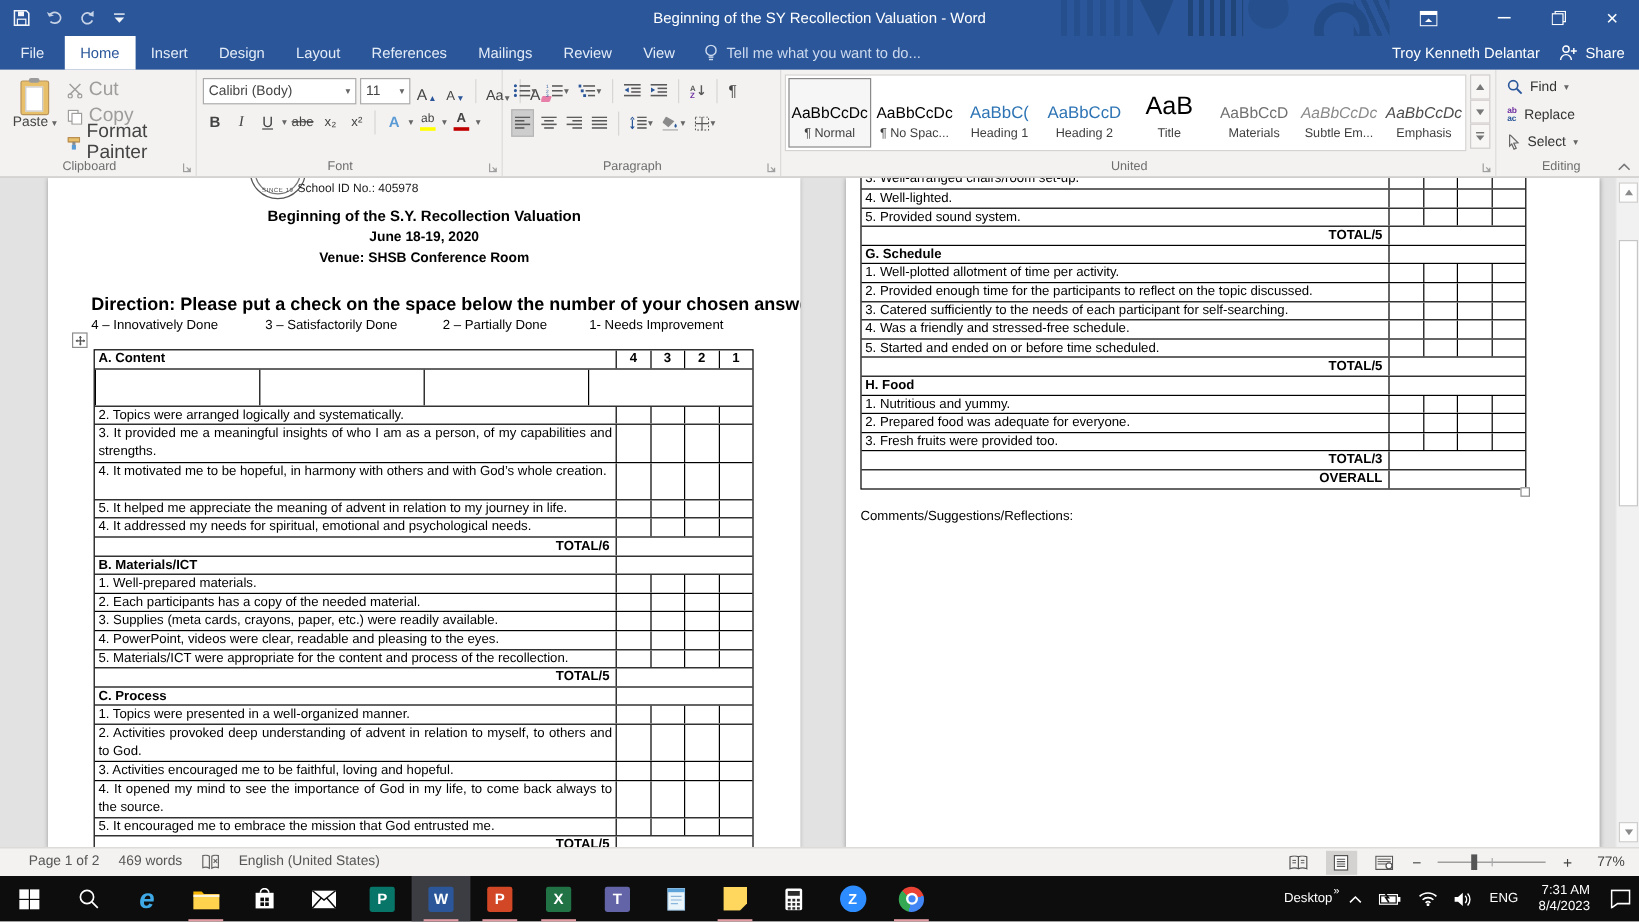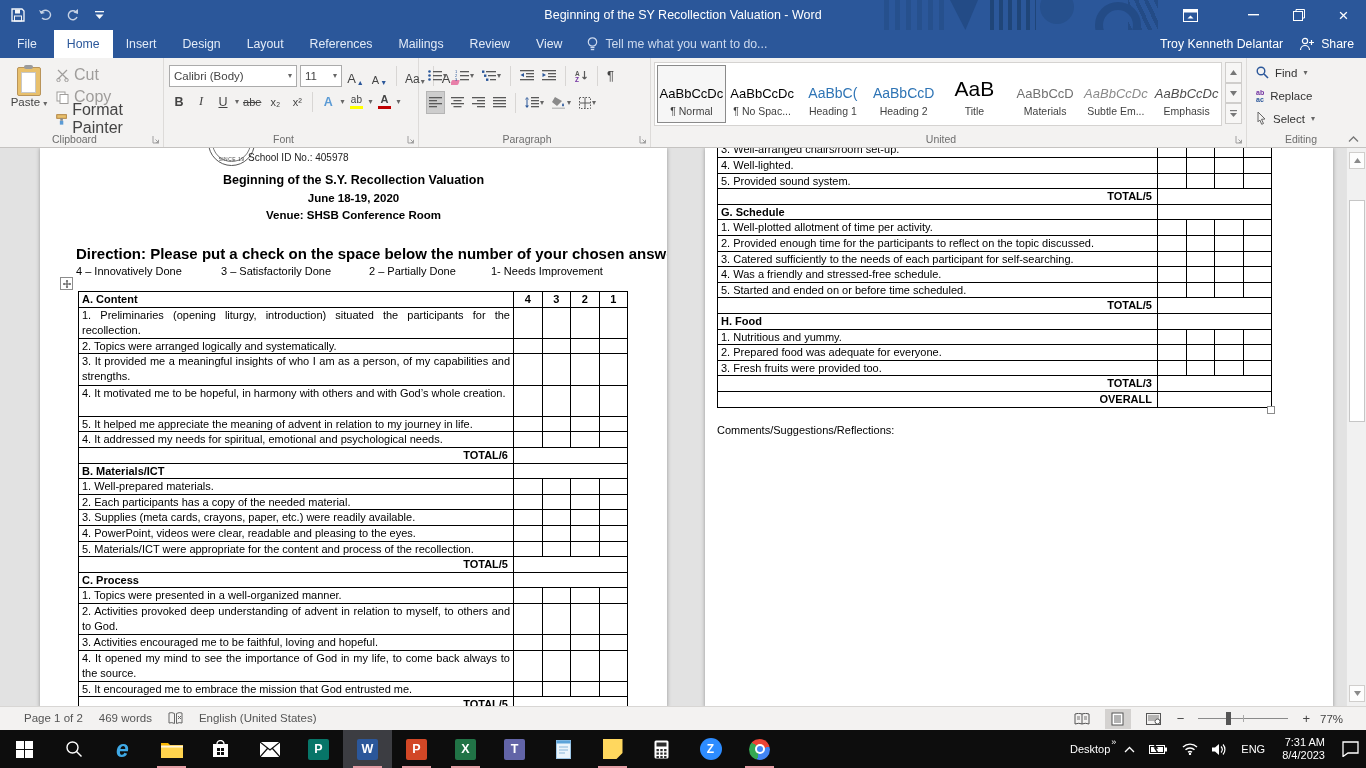--- a/index.html
+++ b/index.html
@@ -142,21 +142,21 @@
   
   .statusbar{position:absolute;left:0;right:0;top:706px;height:24px;background:#f3f2f1;border-top:1px solid #d8d6d4;display:flex;align-items:center;font-size:11.5px;color:#555;box-sizing:border-box;z-index:30}
   .sb-left{display:flex;align-items:flex-start;gap:16px;padding-left:24px}
   .sb-right{margin-left:auto;display:flex;align-items:center;gap:10px;padding-right:12px}
   .viewbtn{width:26px;height:20px;display:flex;align-items:center;justify-content:center}
   .viewbtn.sel{background:#d4d2d0}
   .zoomtrack{width:90px;height:1px;background:#8a8a8a;position:relative;margin:0 4px}
   .zoomtick{position:absolute;left:45px;top:-3px;width:1px;height:7px;background:#aaa}
   .zoomhandle{position:absolute;left:28px;top:-6px;width:5px;height:13px;background:#555}
   .zoombtn{font-size:13px;color:#444}
-  .zoompct{width:34px;color:#444}
+  .zoompct{width:34px;text-align:right;color:#444}
 
   
   .taskbar{position:absolute;left:0;right:0;top:730px;height:38px;background:#0d0d0d;display:flex;color:#fff;z-index:40}
   .tb-btn{width:49px;height:38px;position:relative;display:flex;align-items:center;justify-content:center;flex:none}
   .tb-btn.active{background:#3c3d42}
   .tb-btn.run::after{content:"";position:absolute;bottom:0;left:10px;right:10px;height:2.5px;background:#e39ca4}
   .sq-ic{width:21px;height:21px;border-radius:2px;display:flex;align-items:center;justify-content:center;font-weight:bold;font-size:12.5px;color:#fff}
   .ic-word{background:#2b579a}.ic-ppt{background:#d24726}.ic-xl{background:#217346}.ic-pub{background:#077568}.ic-teams{background:#6264a7}
   .ic-edge{color:#3fa9e6;font-size:23px;font-weight:bold;font-style:italic;line-height:1}
   .ic-zoom{width:22px;height:22px;border-radius:50%;background:#2d8cff;color:#fff;font-size:12px;font-weight:bold;display:flex;align-items:center;justify-content:center}
@@ -654,21 +654,20 @@
         <div class="erow t-head">
           <div class="desc">A. Content</div>
           <div class="rates">
             <div class="rcell">4</div>
             <div class="rcell">3</div>
             <div class="rcell">2</div>
             <div class="rcell">1</div>
           </div>
         </div>
         <div class="erow t-item h2">
-          <div class="desc">1. Preliminaries (opening liturgy, introduction) situated the participants for the recollection.</div>
           <div class="rates">
             <div class="rcell"></div>
             <div class="rcell"></div>
             <div class="rcell"></div>
             <div class="rcell"></div>
           </div>
         </div>
         <div class="erow t-item">
           <div class="desc">2. Topics were arranged logically and systematically.</div>
           <div class="rates">

